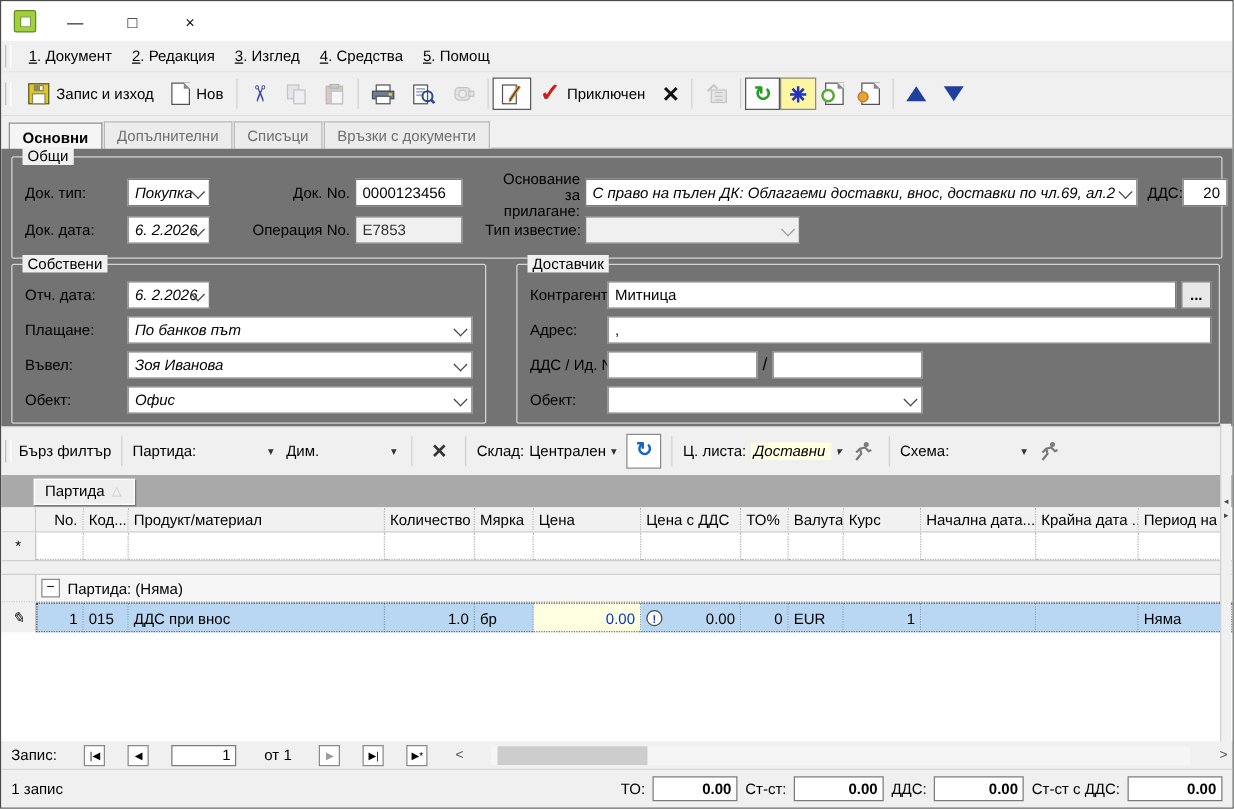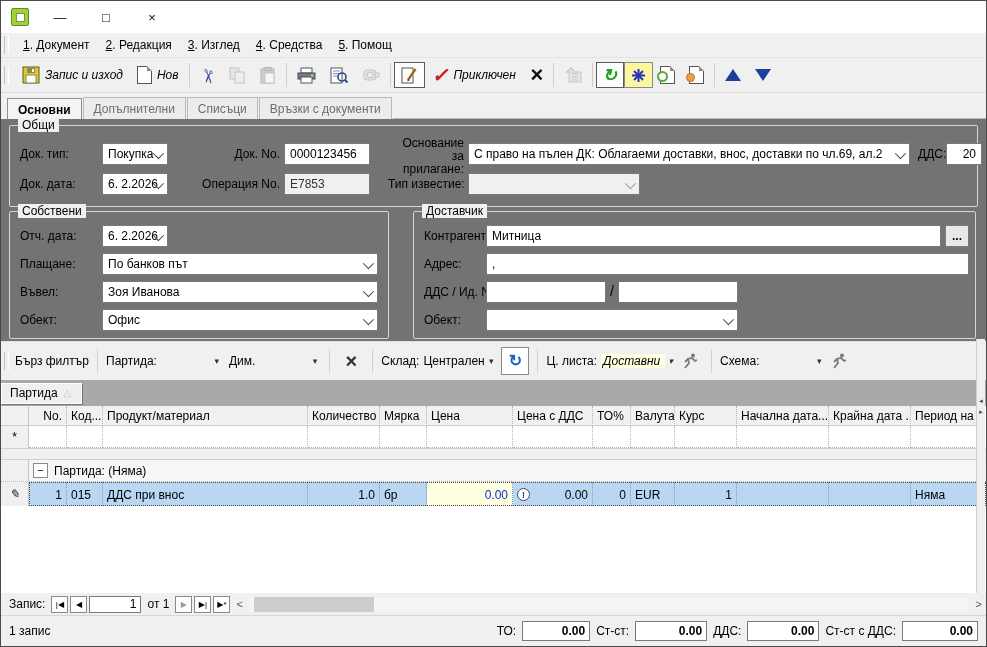--- a/index.html
+++ b/index.html
@@ -10,21 +10,21 @@
   .appicon{width:16px;height:16px;margin:0 8px 0 10px;background:#a6ce39;border:1px solid #5a8f29;border-radius:2px;position:relative;}
   .appicon::after{content:"";position:absolute;left:4px;top:4px;width:7px;height:7px;background:#fff;border:1px solid #6aa32f;}
   .title{flex:1;font-size:12px;}
   .wbtn{width:46px;height:32px;display:flex;align-items:center;justify-content:center;font-size:13px;color:#111;}
   
   .menubar{height:24px;background:#f0f0f0;display:flex;align-items:center;flex:none;border-bottom:1px solid #e3e3e3;}
   .grip{width:3px;height:18px;border-left:1px solid #bdbdbd;border-right:1px solid #fff;margin:0 6px 0 3px;}
   .mitem{padding:0 8px;height:22px;display:flex;align-items:center;}
   .mnum{text-decoration:underline;}
   
-  .toolbar{height:34px;background:#f0f0f0;display:flex;align-items:center;flex:none;border-bottom:1px solid #dcdcdc;padding-right:4px;font-style:italic;}
+  .toolbar{height:34px;background:#f0f0f0;display:flex;align-items:center;flex:none;border-bottom:1px solid #dcdcdc;padding-right:4px;}
   .tbtn{display:flex;align-items:center;gap:5px;padding:3px 6px;border:1px solid transparent;height:26px;box-sizing:border-box;}
   .tsep{width:1px;height:24px;background:#cfcfcf;margin:0 3px;flex:none;}
   .toggle{border:1px solid #5a5a5a;background:#fdfdfd;}
   .toggle.yellow{background:#fdf6a0;border-color:#8a8a8a;}
   .grayed{opacity:.42;filter:grayscale(60%);}
   .glyph{line-height:1;}
   .scissors{color:#3949ab;font-size:18px;transform:rotate(90deg);}
   .check{color:#c62020;font-size:20px;font-weight:bold;}
   .delx{color:#111;font-size:22px;font-weight:bold;}
   .refresh-green{color:#1fa01f;font-size:17px;font-weight:bold;}
@@ -38,36 +38,36 @@
   .tab{padding:4px 10px 3px;border:1px solid #b9b9b9;border-bottom:none;margin-right:1px;background:#ececec;color:#6e6e6e;}
   .tab.active{background:#f5f5f5;color:#000;font-weight:bold;border-color:#8f8f8f;position:relative;top:1px;}
   .tabs-underline{border-bottom:1px solid #b9b9b9;flex:1;height:1px;}
   
   .formpanel{height:222px;position:relative;flex:none;background:#737373;}
   .gbox{position:absolute;border:1px solid #d5d5d5;border-radius:2px;}
   .legend{position:absolute;top:-8px;left:8px;background:#f0f0f0;padding:0 4px;}
   .lbl{position:absolute;white-space:nowrap;}
   .txt,.cbo{position:absolute;height:22px;box-sizing:border-box;background:#fff;border:1px solid #7a7a7a;
             display:flex;align-items:center;padding:0 5px;white-space:nowrap;overflow:hidden;}
-  .cbo{padding-right:18px;}
+  .cbo{padding-right:18px;font-style:italic;}
   .chev{position:absolute;right:6px;top:7px;width:7px;height:7px;border-right:1.6px solid #444;border-bottom:1.6px solid #444;transform:rotate(45deg) translateY(-2px);}
   .disabledf{background:#f0f0f0;color:#777;}
   .disabledf .chev,.chev.dim{border-color:#9a9a9a;}
   .ralign{justify-content:flex-end;}
   .browse{position:absolute;height:22px;width:24px;box-sizing:border-box;border:1px solid #7a7a7a;background:#e8e8e8;
           display:flex;align-items:center;justify-content:center;font-weight:bold;}
   
   .filterbar{height:38px;background:#f0f0f0;display:flex;align-items:center;flex:none;border-top:1px solid #e0e0e0;}
   .flatcbo{display:flex;align-items:center;gap:4px;padding:2px 4px;min-width:58px;height:20px;}
   .smallarr{font-size:9px;color:#333;}
   .fbtn{width:26px;height:26px;display:flex;align-items:center;justify-content:center;}
   .fbtn.box{border:1px solid #8a8a8a;background:#fff;}
   .refresh-blue{color:#1565c0;font-size:16px;font-weight:bold;}
   
-  .groupbar{height:26px;background:#a9a9a9;display:flex;align-items:center;flex:none;}
+  .groupbar{height:26px;background:#a9a9a9;display:flex;align-items:center;padding-left:26px;flex:none;}
   .gfield{background:#efefef;border:1px solid #fff;box-shadow:1px 1px 0 #777;padding:2px 10px 3px 8px;display:flex;gap:6px;align-items:center;}
   .sortglyph{color:#c9c9c9;font-size:10px;}
   
   .gridwrap{flex:1;background:#fff;display:flex;flex-direction:column;overflow:hidden;}
   .grow{display:flex;flex:none;}
   .cell{box-sizing:border-box;padding:3px 4px 2px;border-right:1px dotted #b5b5b5;overflow:hidden;white-space:nowrap;flex:none;}
   .hdr .cell{background:#f1f1f1;border-bottom:1px solid #cfcfcf;}
   .marker{width:28px;background:#f0f0f0;border-right:1px solid #c6c6c6;display:flex;align-items:center;justify-content:center;flex:none;box-sizing:border-box;}
   .w1{width:38px}.w2{width:36px}.w3{width:205px}.w4{width:72px}.w5{width:47px}.w6{width:86px}.w7{width:80px}
   .w8{width:38px}.w9{width:44px}.w10{width:62px}.w11{width:92px}.w12{width:82px}.w13{width:66px}
@@ -82,21 +82,21 @@
   .datarow .cell.pricecell{background:#ffffe1;color:#0033cc;justify-content:flex-end;}
   .datarow .cell.ra{justify-content:flex-end;}
   .selband{outline:1px dotted #4a4a4a;outline-offset:-1px;display:flex;flex:1;}
   .warn{width:13px;height:13px;border:1.5px solid #4a4a4a;border-radius:50%;color:#1a3fbf;font-weight:bold;font-size:9px;
         display:flex;align-items:center;justify-content:center;background:#fff;margin-right:3px;flex:none;box-sizing:border-box;}
   .gridspace{flex:1;background:#fff;}
   
   .rstrip{position:absolute;right:1px;top:338px;width:9px;height:254px;background:#f0f0f0;border-left:1px solid #d0d0d0;
           display:flex;flex-direction:column;align-items:center;padding-top:58px;box-sizing:border-box;gap:3px;font-size:7px;color:#444;}
   
-  .navrow{height:22px;background:#f0f0f0;display:flex;align-items:center;padding-left:8px;flex:none;gap:2px;}
+  .navrow{height:22px;background:#f0f0f0;display:flex;align-items:center;padding-left:8px;flex:none;gap:18px;}
   .navbtn{height:17px;min-width:17px;border:1px solid #8a8a8a;background:#fdfdfd;font-size:8px;display:flex;
           align-items:center;justify-content:center;padding:0 2px;box-sizing:border-box;}
   .navbtn.dis{color:#9a9a9a;}
   .navinput{width:52px;height:17px;border:1px solid #7a7a7a;background:#fff;display:flex;align-items:center;
             justify-content:flex-end;padding:0 4px;box-sizing:border-box;}
   .scrollarr{font-size:11px;color:#555;padding:0 4px;}
   .scrolltrack{flex:1;height:15px;background:#f5f5f5;position:relative;margin-right:2px;}
   .scrollthumb{position:absolute;left:5px;top:0;width:120px;height:15px;background:#cdcdcd;}
   
   .statusbar{height:30px;background:#f0f0f0;border-top:1px solid #d7d7d7;display:flex;align-items:center;

